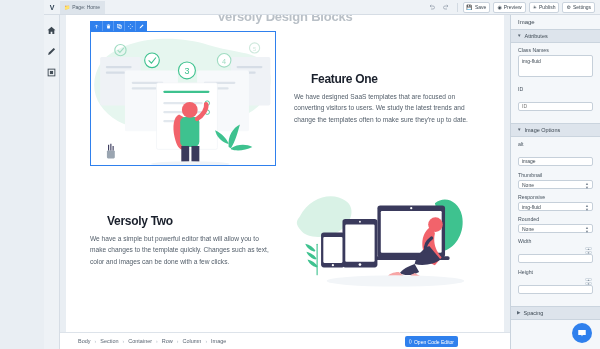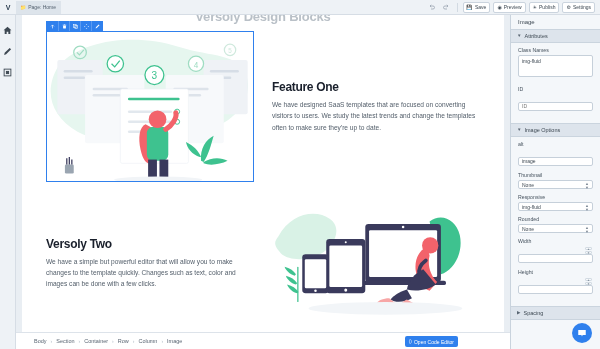--- a/index.html
+++ b/index.html
@@ -7,20 +7,21 @@
     width: 600px; height: 349px;
     font-family: "Liberation Sans", sans-serif;
     background: #e9eef3;
     overflow: hidden;
   }
   #app {
     position: relative;
     width: 600px; height: 349px;
     display: flex; flex-direction: column;
     background: #e9eef3;
+    padding-left: 44px;
   }
 
   
   .topbar {
     height: 15px;
     background: #eef2f6;
     border-bottom: 1px solid #d6dde5;
     display: flex; align-items: center;
     flex: 0 0 15px;
     position: relative;
@@ -102,21 +103,21 @@
   }
 
   .feature {
     display: flex; align-items: center;
     padding: 0 24px;
     gap: 18px;
   }
   .feat-col { flex: 1; min-width: 0; }
   .feat-title {
     font-size: 12px; font-weight: bold; color: #1a202c;
-    letter-spacing: -0.3px; margin-bottom: 5px;
+    letter-spacing: -0.3px; margin-bottom: 5px; margin-left: 17px;
   }
   .feat-body {
     font-size: 6.6px; line-height: 1.72; color: #55606c;
   }
 
   
   .img-frame { position: relative; }
   .img-frame .sel-border {
     position: absolute; inset: 0;
     border: 1px solid #2f80ed;

